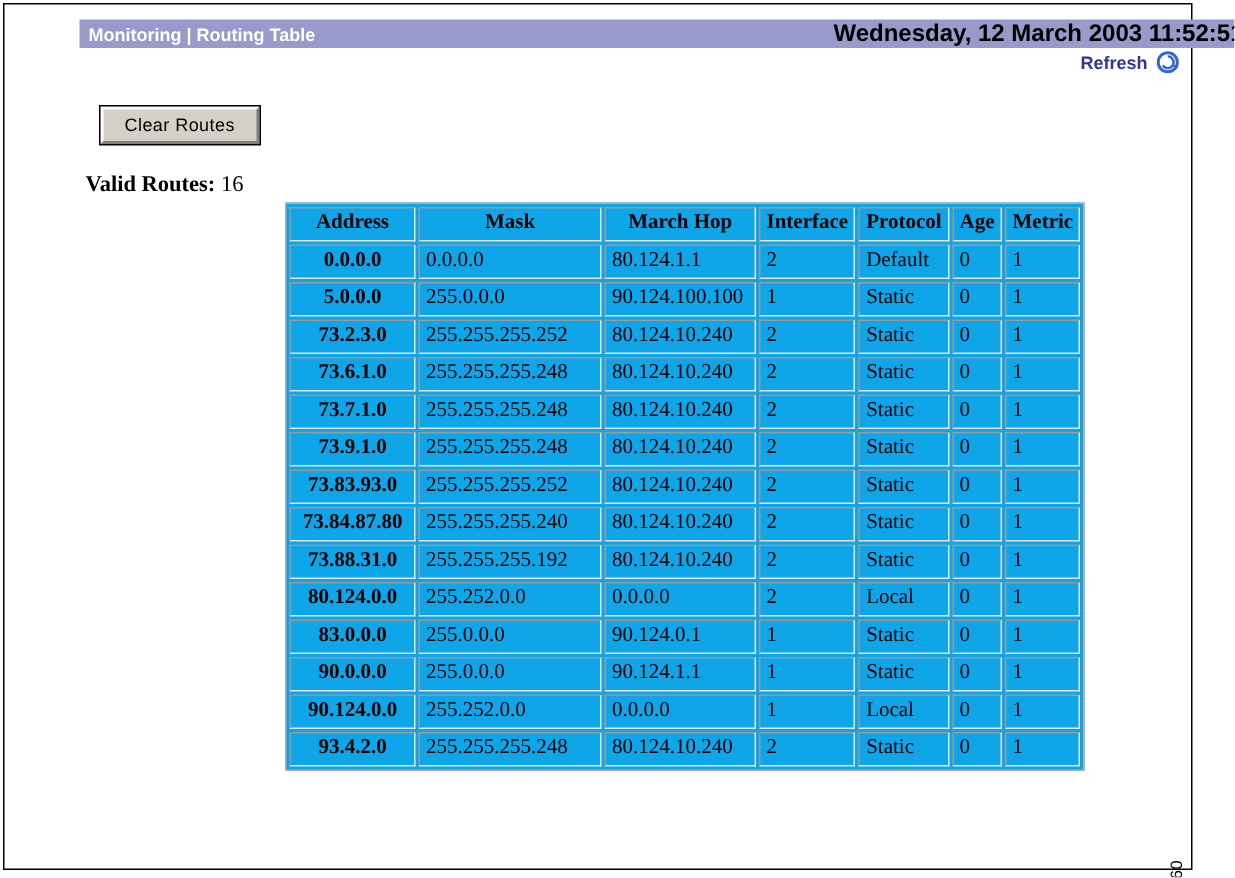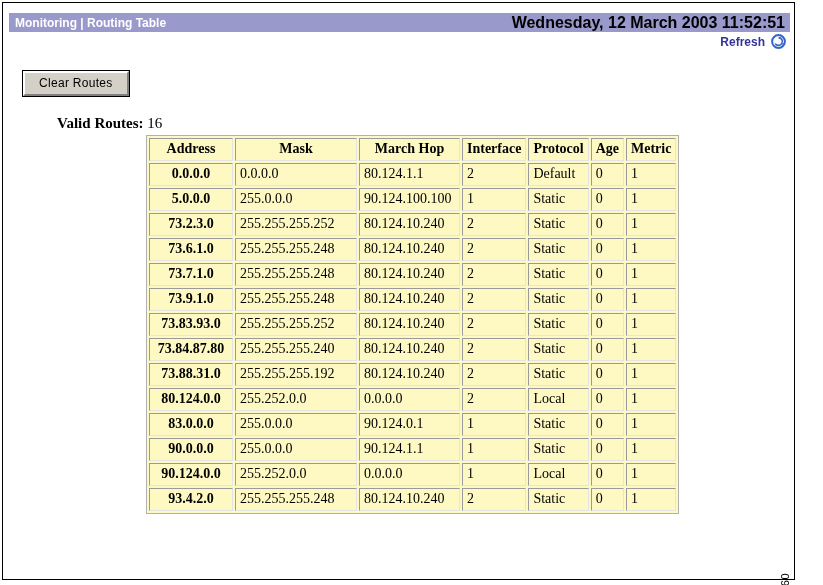--- a/index.html
+++ b/index.html
@@ -15,20 +15,21 @@
     background: #ffffff;
     overflow: hidden;
   }
   
   #page-frame {
     position: absolute;
     left: 2px; top: 2px;
     width: 793px; height: 578px;
     border: 1px solid #000000;
     background: #ffffff;
+    padding-left: 44px;
   }
   #page-inner {
     position: relative;
     width: 100%; height: 100%;
     padding: 0;
   }
 
   
   .titlebar {
     position: absolute;
@@ -95,35 +96,34 @@
   }
 
   
   .valid-routes {
     position: absolute;
     left: 10px; top: 112px;
     font-family: "Liberation Serif", "DejaVu Serif", serif;
     font-size: 15px;
     color: #000000;
     white-space: nowrap;
-    margin-left: 44px;
   }
   .valid-routes .lbl { font-weight: bold; }
   .valid-routes .val { font-weight: normal; }
 
   
   .table-wrap {
     position: absolute;
     left: 143px; top: 132px;
   }
   table.routing {
     border-collapse: separate;
     border-spacing: 2px;
     border: 1px solid #b0b0b0;
-    background: #fef9c3;
+    background: #0ea5e9;
     font-family: "Liberation Serif", "DejaVu Serif", serif;
     font-size: 14px;
     color: #000000;
   }
   table.routing th, table.routing td {
     border: 1px solid #c8c8c8;
     border-top-color: #9a9a9a;
     border-left-color: #9a9a9a;
     border-right-color: #e4e4e4;
     border-bottom-color: #e4e4e4;

